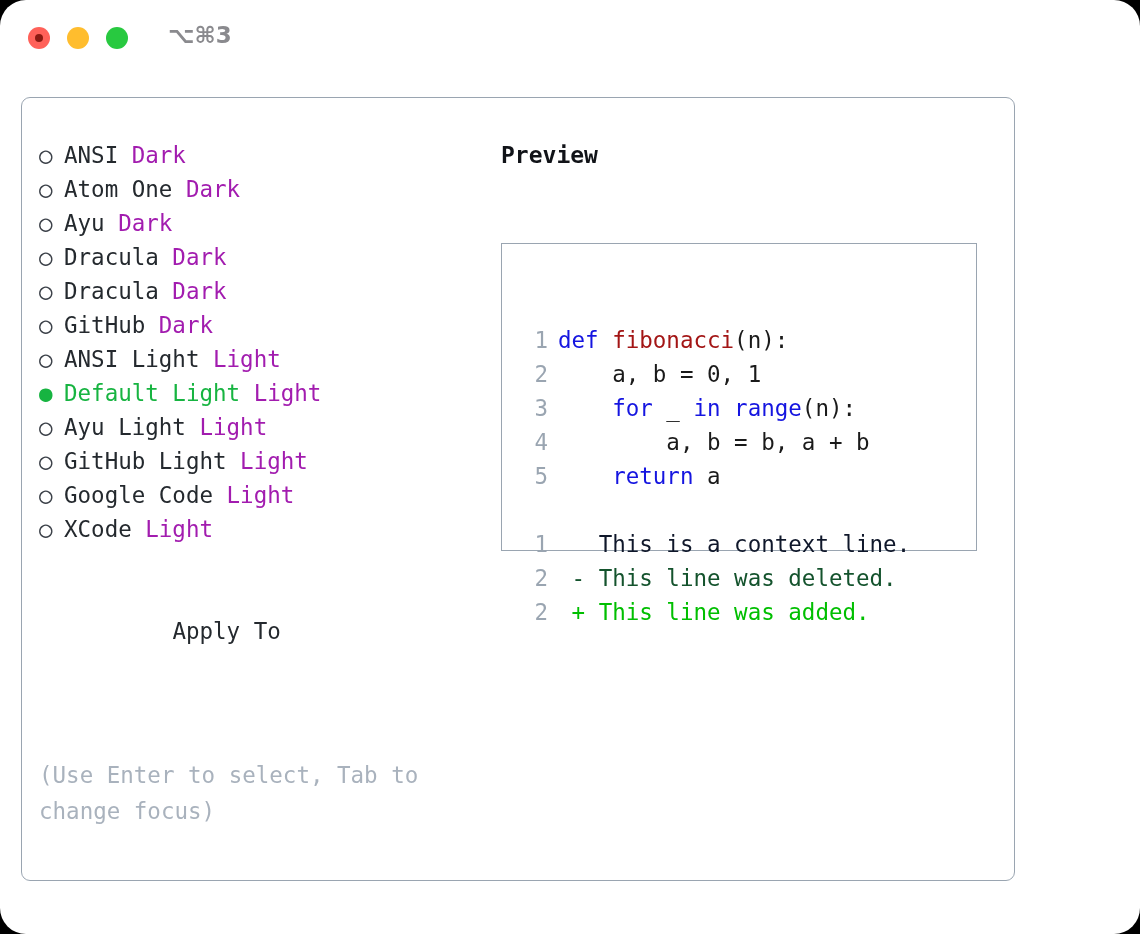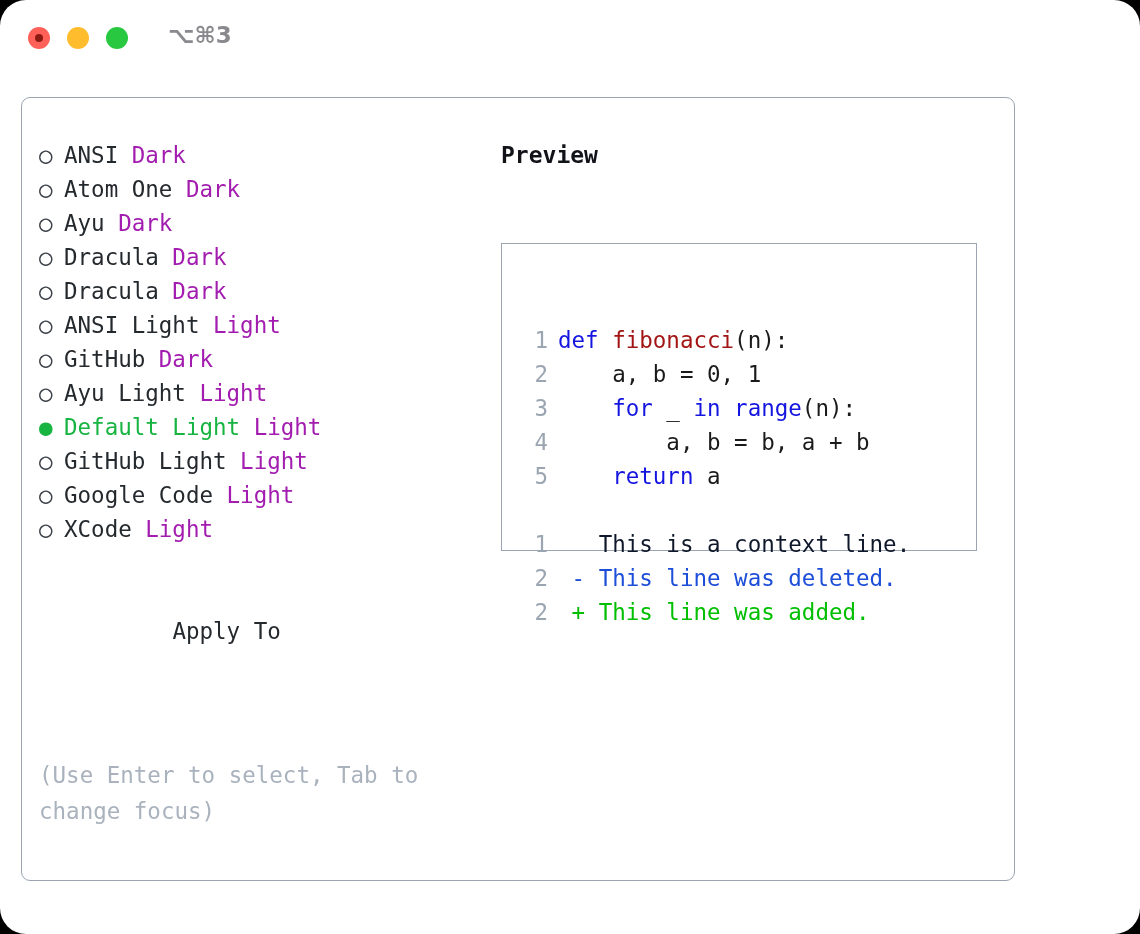--- a/index.html
+++ b/index.html
@@ -164,21 +164,21 @@
     display: inline-block;
     width: 34px;
     text-align: right;
     color: #9aa5b1;
     margin-right: 10px;
   }
   .tok-kw  { color: #1515e0; }
   .tok-fn  { color: #a31515; }
   .tok-pl  { color: #1a1a1a; }
   .tok-ctx { color: #0f172a; }
-  .tok-del { color: #1d4ed8; }
+  .tok-del { color: #14532d; }
   .tok-add { color: #00bf00; }
   .blankline { display:block; height: 34px; }
 </style>
 </head>
 <body>
 
 <div id="window">
 
   <div id="titlebar">
     <div class="traffic" id="tl-close"></div>
@@ -189,24 +189,24 @@
 
   <div id="panel">
 
     <div id="left-col">
       <div id="theme-list">
           <div class="row"><span class="marker">○</span><span class="name">ANSI</span><span class="kind"> Dark</span></div>
           <div class="row"><span class="marker">○</span><span class="name">Atom One</span><span class="kind"> Dark</span></div>
           <div class="row"><span class="marker">○</span><span class="name">Ayu</span><span class="kind"> Dark</span></div>
           <div class="row"><span class="marker">○</span><span class="name">Dracula</span><span class="kind"> Dark</span></div>
           <div class="row"><span class="marker">○</span><span class="name">Dracula</span><span class="kind"> Dark</span></div>
+          <div class="row"><span class="marker">○</span><span class="name">GitHub</span><span class="kind"> Dark</span></div>
           <div class="row"><span class="marker">○</span><span class="name">ANSI Light</span><span class="kind"> Light</span></div>
-          <div class="row"><span class="marker">○</span><span class="name">GitHub</span><span class="kind"> Dark</span></div>
+          <div class="row"><span class="marker sel">●</span><span class="name sel">Default Light</span><span class="kind"> Light</span></div>
           <div class="row"><span class="marker">○</span><span class="name">Ayu Light</span><span class="kind"> Light</span></div>
-          <div class="row"><span class="marker sel">●</span><span class="name sel">Default Light</span><span class="kind"> Light</span></div>
           <div class="row"><span class="marker">○</span><span class="name">GitHub Light</span><span class="kind"> Light</span></div>
           <div class="row"><span class="marker">○</span><span class="name">Google Code</span><span class="kind"> Light</span></div>
           <div class="row"><span class="marker">○</span><span class="name">XCode</span><span class="kind"> Light</span></div>
         </div>
 
       <div class="row" id="apply-label">
         <span class="marker"> </span><span>Apply To</span>
       </div>
     </div>
 

